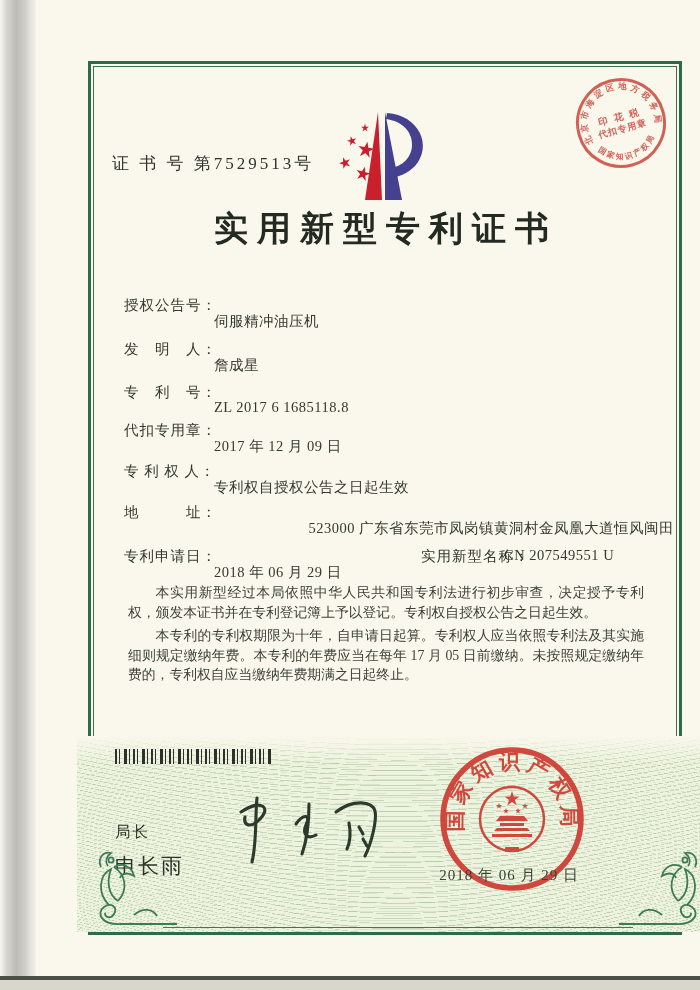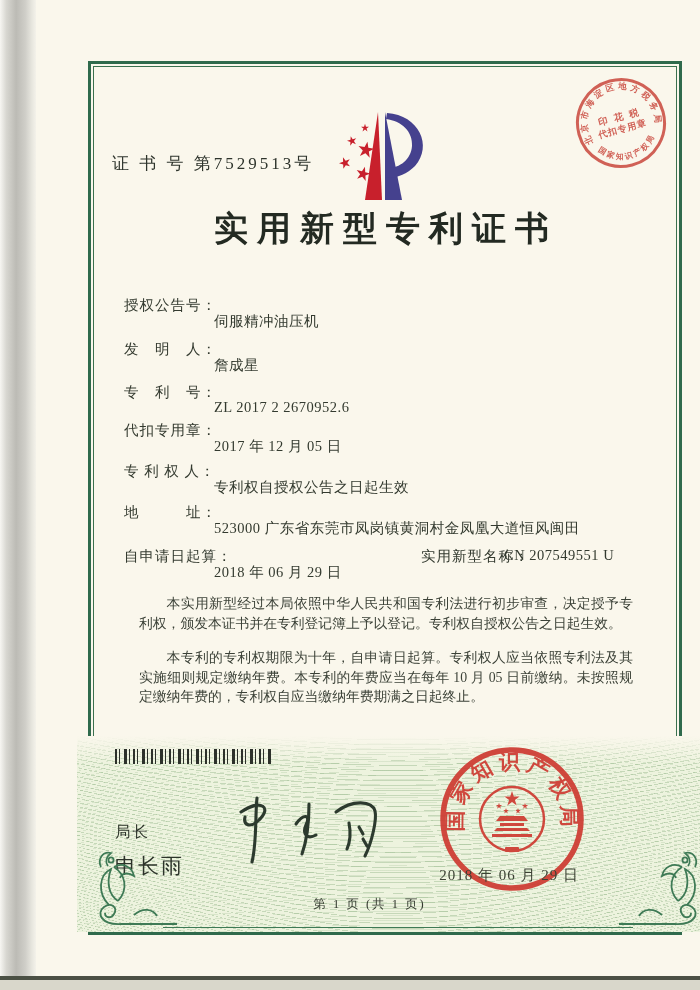--- a/index.html
+++ b/index.html
@@ -24,27 +24,27 @@
   .tax-stamp{position:absolute;left:537px;top:75px;width:96px;height:96px;opacity:.88;}
 
   .title{position:absolute;left:0;top:206px;width:700px;text-align:center;
          font-size:34px;font-weight:600;letter-spacing:9px;color:#232a22;}
 
   .row{position:absolute;left:88px;width:540px;font-size:14.5px;color:#333a2f;}
   .row .lbl{position:absolute;left:0;letter-spacing:1px;white-space:pre;}
   .row .val{position:absolute;left:90px;white-space:nowrap;letter-spacing:.5px;margin-top:16px;}
   .row .val .vline{display:block;}
   .r1{top:296px}.r2{top:340px}.r3{top:383px}.r4{top:421px}.r5{top:462px}.r6{top:503px}.r7{top:547px}
-  .r6 .val{white-space:normal;width:460px;}
+  .r6 .val{white-space:normal;width:460px;text-align:right;}
   .r7 .lbl2{position:absolute;left:297px;letter-spacing:1px;}
   .r7 .val2{position:absolute;left:380px;letter-spacing:.5px;white-space:nowrap;text-align:right;}
 
   .paras{position:absolute;left:88px;top:579px;width:524px;font-size:13.8px;
          line-height:19.6px;color:#3b4137;text-align:justify;}
-  .paras p{margin:15px;text-indent:2em;}
+  .paras p{margin:4px;text-indent:2em;}
 
   
   .band{position:absolute;left:41px;top:736px;width:642px;height:196px;
     background-color:#edf3de;
     background-image:
       linear-gradient(to bottom,#faf7ec 0,rgba(250,247,236,0) 14%),
       repeating-radial-gradient(ellipse 140% 95% at 50% 135%, rgba(105,152,96,.30) 0 1px, rgba(0,0,0,0) 1px 6px),
       repeating-radial-gradient(ellipse 150% 90% at 50% -40%, rgba(105,152,96,.16) 0 1px, rgba(0,0,0,0) 1px 7px);}
   .band-rule{position:absolute;left:86px;right:86px;bottom:4px;height:1.5px;background:#3e7a55;}
 
@@ -117,46 +117,46 @@
     <div class="row r1">
       <span class="lbl">授权公告号：</span>
       <span class="val">伺服精冲油压机</span>
     </div>
     <div class="row r2">
       <span class="lbl">发　明　人：</span>
       <span class="val">詹成星</span>
     </div>
     <div class="row r3">
       <span class="lbl">专　利　号：</span>
-      <span class="val">ZL 2017 2 2670952.6</span>
+      <span class="val">ZL 2017 6 1685118.8</span>
     </div>
     <div class="row r4">
       <span class="lbl">代扣专用章：</span>
-      <span class="val">2017 年 12 月 05 日</span>
+      <span class="val">2017 年 12 月 09 日</span>
     </div>
     <div class="row r5">
       <span class="lbl">专 利 权 人：</span>
       <span class="val">专利权自授权公告之日起生效</span>
     </div>
     <div class="row r6">
       <span class="lbl">地　　　址：</span>
       <span class="val">
         <span class="vline">523000 广东省东莞市凤岗镇黄洞村金凤凰大道恒风闽田</span>
       </span>
     </div>
     <div class="row r7">
-      <span class="lbl">自申请日起算：</span>
+      <span class="lbl">专利申请日：</span>
       <span class="val">2018 年 06 月 29 日</span>
       <span class="lbl2">实用新型名称：</span>
       <span class="val2">CN 207549551 U</span>
     </div>
 
     <div class="paras">
       <p>本实用新型经过本局依照中华人民共和国专利法进行初步审查，决定授予专利权，颁发本证书并在专利登记簿上予以登记。专利权自授权公告之日起生效。</p>
-      <p>本专利的专利权期限为十年，自申请日起算。专利权人应当依照专利法及其实施细则规定缴纳年费。本专利的年费应当在每年 10 月 05 日前缴纳。未按照规定缴纳年费的，专利权自应当缴纳年费期满之日起终止。</p>
+      <p>本专利的专利权期限为十年，自申请日起算。专利权人应当依照专利法及其实施细则规定缴纳年费。本专利的年费应当在每年 17 月 05 日前缴纳。未按照规定缴纳年费的，专利权自应当缴纳年费期满之日起终止。</p>
     </div>
 
     <div class="band">
       <div class="barcode"></div>
 
       <div class="director-label">局长</div>
       <div class="director-name">申长雨</div>
 
       <svg class="signature" viewBox="0 0 240 95">
         <g fill="none" stroke="#2c3a2e" stroke-width="3.1" stroke-linecap="round">
@@ -214,19 +214,18 @@
             <path d="M-16,2 L16,2 L12,-3 L-12,-3 Z"></path>
             <rect x="-12" y="4" width="24" height="3"></rect>
             <path d="M-18,12 L18,12 L15,9 L-15,9 Z"></path>
             <rect x="-20" y="15" width="40" height="3"></rect>
             <rect x="-7" y="28" width="14" height="5" rx="1"></rect>
           </g>
         </g>
       </svg>
       <div class="seal-date">2018 年 06 月 29 日</div>
 
-      <div class="page-footer">第 1 页 (共 1 页)</div>
     </div>
 
   </div>
   <div class="edge-bottom"></div>
   <div class="edge-bottom-after"></div>
 </div>
 
 </body></html>

